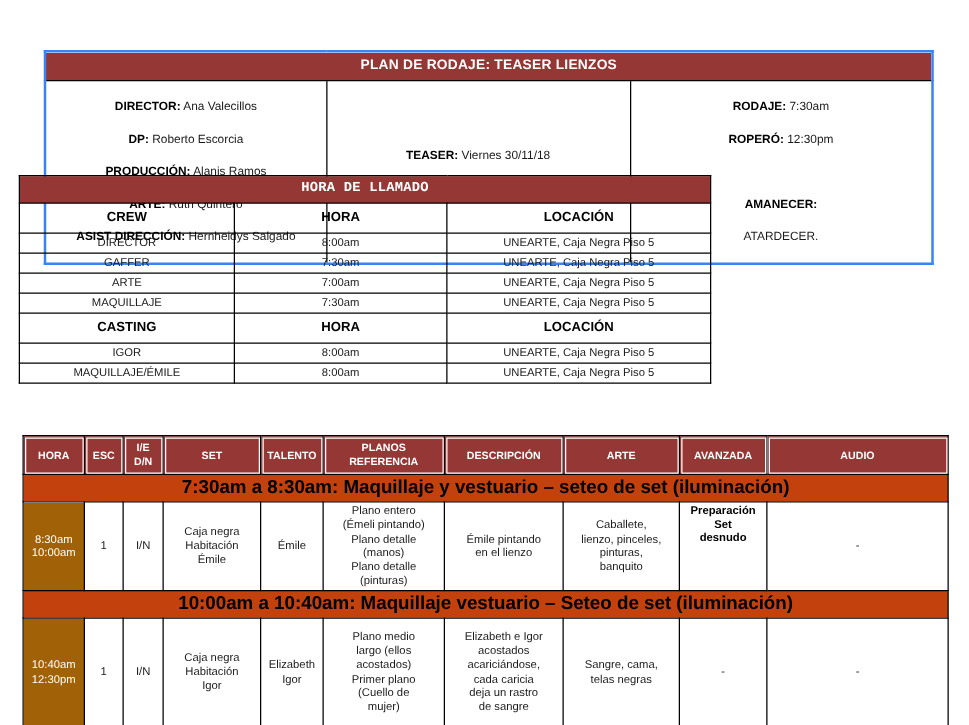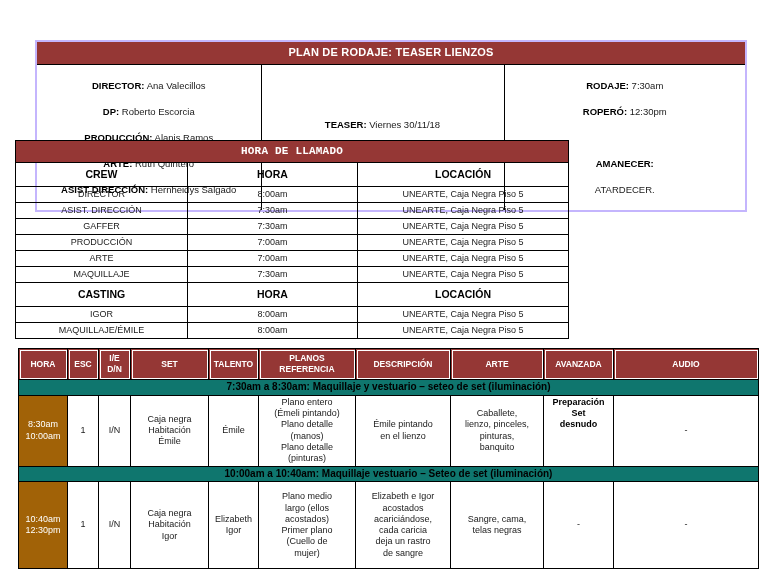--- a/index.html
+++ b/index.html
@@ -5,38 +5,38 @@
   html,body{margin:0;padding:0;background:#ffffff;}
   .page{
     position:relative;width:775px;height:580px;background:#ffffff;
     font-family:"Liberation Sans",sans-serif;color:#1a1a1a;overflow:hidden;
   }
   table{border-collapse:collapse;table-layout:fixed;}
   td{border:1px solid #000;padding:1px 3px;text-align:center;vertical-align:middle;
      font-size:9px;line-height:1.25;white-space:pre-line;overflow:hidden;}
 
   
-  .top-table{position:absolute;left:35px;top:40px;width:710px;border:2px solid #c4b5fd;}
+  .top-table{position:absolute;left:35px;top:40px;width:710px;border:2px solid #3b82f6;}
   .redbar{background:#953735;color:#ffffff;font-weight:bold;font-size:11px;
           height:20px;letter-spacing:.2px;white-space:normal;}
   .info-cell{font-size:9.5px;line-height:13px;height:64px;}
   .info-cell b{color:#000;}
   .spacer-line{height:13px;}
 
   
   .llamado-table{position:absolute;left:15px;top:140px;width:553px;}
   .llamado-table .redbar{height:19px;font-family:Liberation Mono, monospace;}
   .col-head{font-weight:bold;font-size:10.5px;color:#000;height:21px;white-space:normal;}
   .llamado-row td{height:13px;font-size:9px;white-space:normal;}
 
   
   .schedule-table{position:absolute;left:18px;top:348px;width:740px;}
   .sch-head td{background:#953735;color:#fff;font-weight:bold;font-size:8.5px;
                height:28px;border:1px solid #000;outline:1px solid #fff;outline-offset:-2px;}
-  .banner td{background:#0f766e;color:#000;font-weight:bold;font-size:10px;height:12px;
+  .banner td{background:#c2410c;color:#000;font-weight:bold;font-size:15px;height:12px;
              white-space:normal;}
   .hora-cell{background:#a16207;color:#ffffff;}
   .sch-row-1 td{height:68px;}
   .sch-row-2 td{height:84px;}
   .avanzada-top{vertical-align:top;font-weight:bold;color:#000;}
 </style>
 </head>
 <body>
 
 <div class="page">
@@ -88,32 +88,22 @@
       <td class="col-head">CREW</td>
       <td class="col-head">HORA</td>
       <td class="col-head">LOCACIÓN</td>
     </tr>
     <tr class="llamado-row">
       <td>DIRECTOR</td>
       <td>8:00am</td>
       <td>UNEARTE, Caja Negra Piso 5</td>
     </tr>
     <tr class="llamado-row">
-      <td>ASIST. DIRECCIÓN</td>
-      <td>7:30am</td>
-      <td>UNEARTE, Caja Negra Piso 5</td>
-    </tr>
-    <tr class="llamado-row">
       <td>GAFFER</td>
       <td>7:30am</td>
-      <td>UNEARTE, Caja Negra Piso 5</td>
-    </tr>
-    <tr class="llamado-row">
-      <td>PRODUCCIÓN</td>
-      <td>7:00am</td>
       <td>UNEARTE, Caja Negra Piso 5</td>
     </tr>
     <tr class="llamado-row">
       <td>ARTE</td>
       <td>7:00am</td>
       <td>UNEARTE, Caja Negra Piso 5</td>
     </tr>
     <tr class="llamado-row">
       <td>MAQUILLAJE</td>
       <td>7:30am</td>

